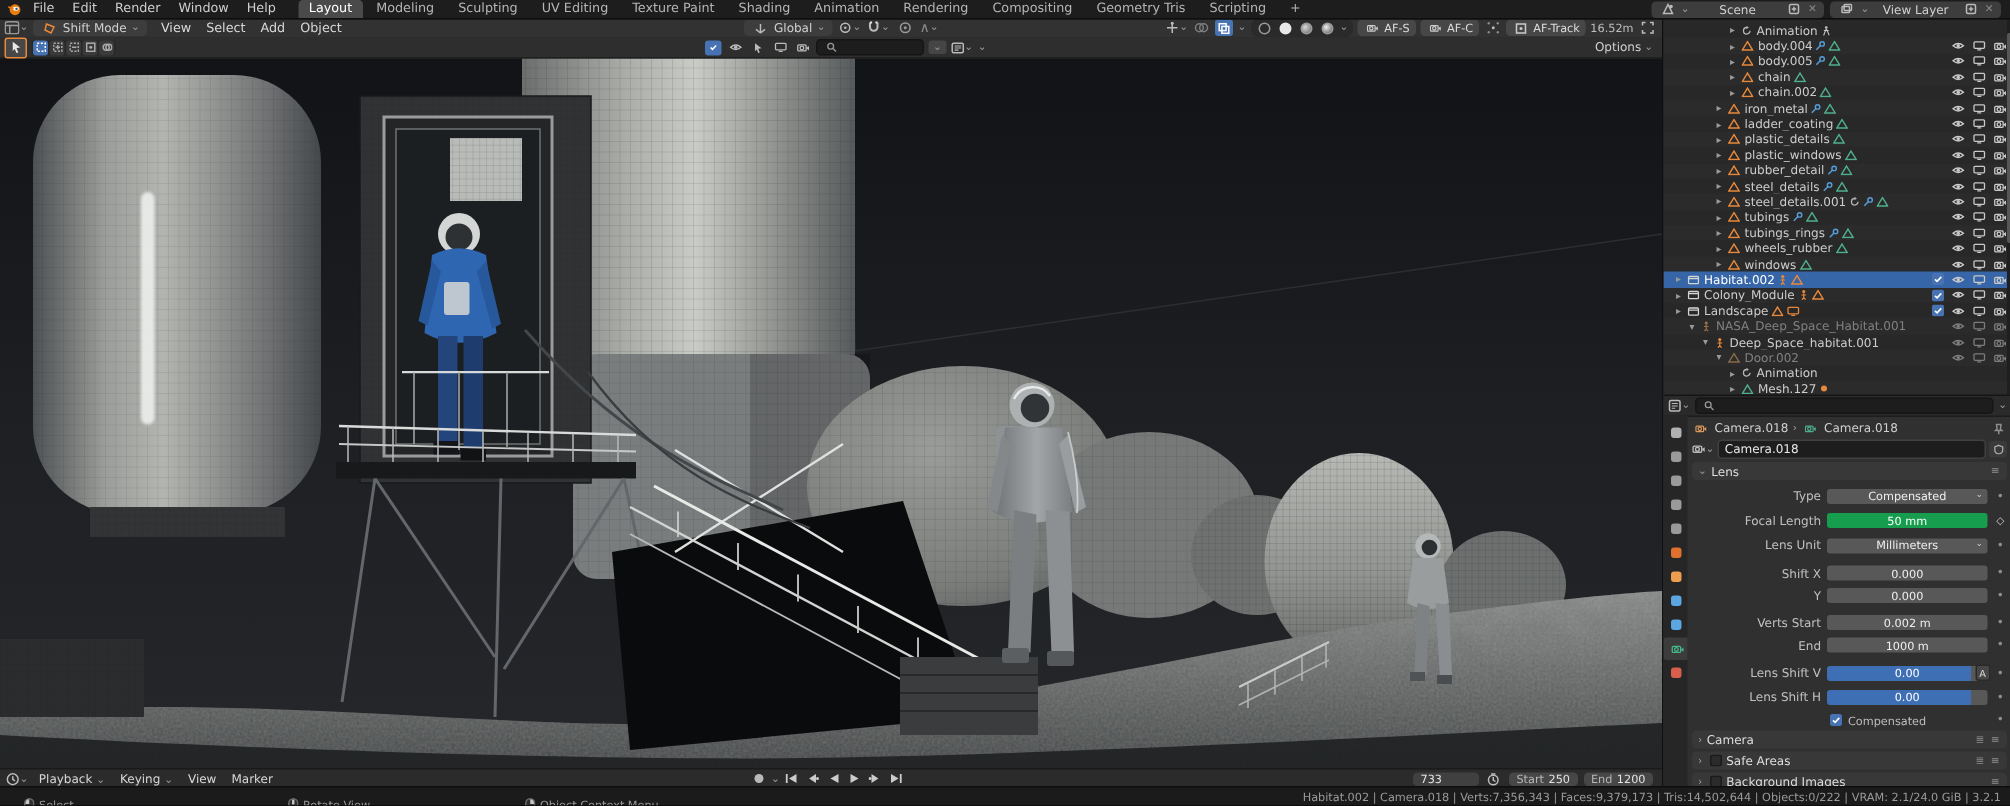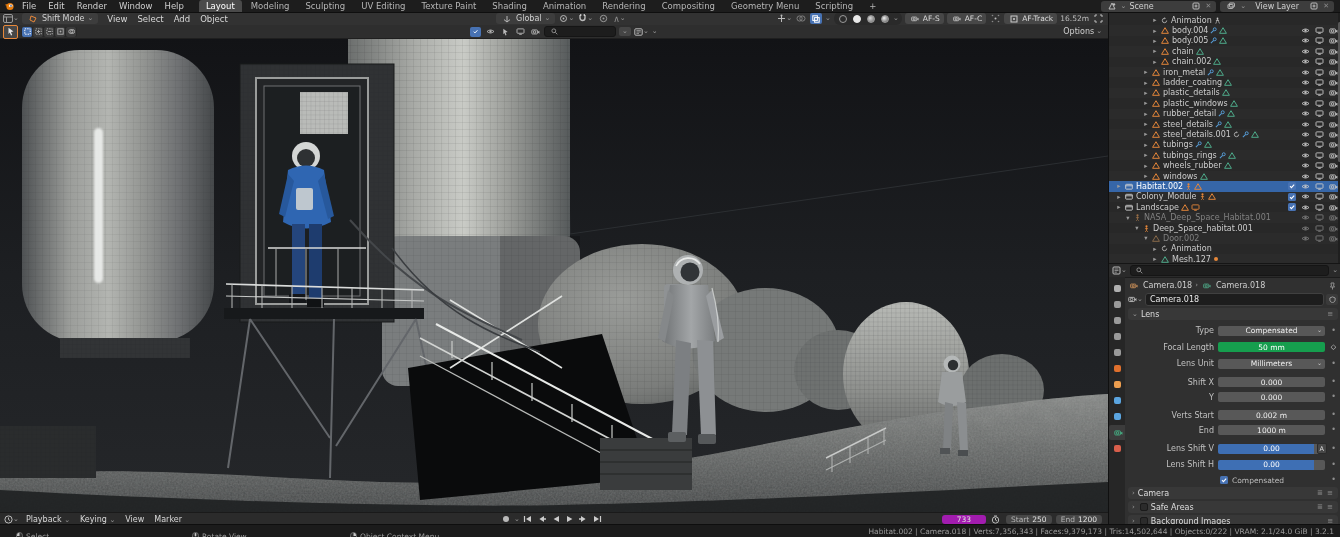--- a/index.html
+++ b/index.html
@@ -103,34 +103,34 @@
     <span id="workspaces" style="display:flex;margin-left:8px">
         <span class="ws active">Layout</span>
         <span class="ws">Modeling</span>
         <span class="ws">Sculpting</span>
         <span class="ws">UV Editing</span>
         <span class="ws">Texture Paint</span>
         <span class="ws">Shading</span>
         <span class="ws">Animation</span>
         <span class="ws">Rendering</span>
         <span class="ws">Compositing</span>
-        <span class="ws">Geometry Menu</span>
+        <span class="ws">Geometry Tris</span>
         <span class="ws">Scripting</span>
       </span>
     <span class="ws">+</span>
     <span style="flex:1"></span>
     <span class="pill" style="margin-right:4px">
       <span class="hicon">
           <svg width="8" height="8" viewBox="0 0 8 8">
             <path d="M1 7 L4 1 L7 7 Z" fill="none" stroke="#bbb"></path>
             <circle cx="6" cy="2.4" r="1.2" fill="#bbb"></circle>
           </svg>
         </span>
       <span class="chev">⌄</span>
-      <span style="min-width:58px;text-align:left;font-size:8px">Scene</span>
+      <span style="min-width:58px;text-align:center;font-size:8px">Scene</span>
       <span class="hicon">
           <svg width="8" height="8" viewBox="0 0 8 8">
             <rect x="1" y="1" width="6" height="6" rx="1" fill="none" stroke="#bbb"></rect>
             <path d="M4 2.5 V5.5 M2.5 4 H5.5" stroke="#bbb"></path>
           </svg>
         </span>
       <span class="chev" style="color:#888">✕</span>
     </span>
     <span class="pill" style="margin-right:6px">
       <span class="hicon">
@@ -626,21 +626,21 @@
           </svg>
         </span>
       <span class="tbtn">
           <svg width="9" height="8" viewBox="0 0 9 8">
             <path d="M7.5 1 V7" stroke="#ccc" stroke-width="1.2"></path>
             <path d="M1 1 L6 4 L1 7 Z" fill="#ccc"></path>
           </svg>
         </span>
     </span>
     <span style="position:absolute;right:6px;display:flex;align-items:center;gap:4px">
-      <span class="tfield" style="background:#a21caf;min-width:34px;justify-content:center">
+      <span class="tfield" style="background:#404040;min-width:34px;justify-content:flex-start">
           <span>733</span>
         </span>
       <span class="hicon">
           <svg width="9" height="9" viewBox="0 0 9 9">
             <circle cx="4.5" cy="5" r="3.2" fill="none" stroke="#bbb"></circle>
             <path d="M4.5 3 V5 L6 6" stroke="#bbb" fill="none"></path>
             <path d="M3 1 H6" stroke="#bbb"></path>
           </svg>
         </span>
       <span class="tfield">

